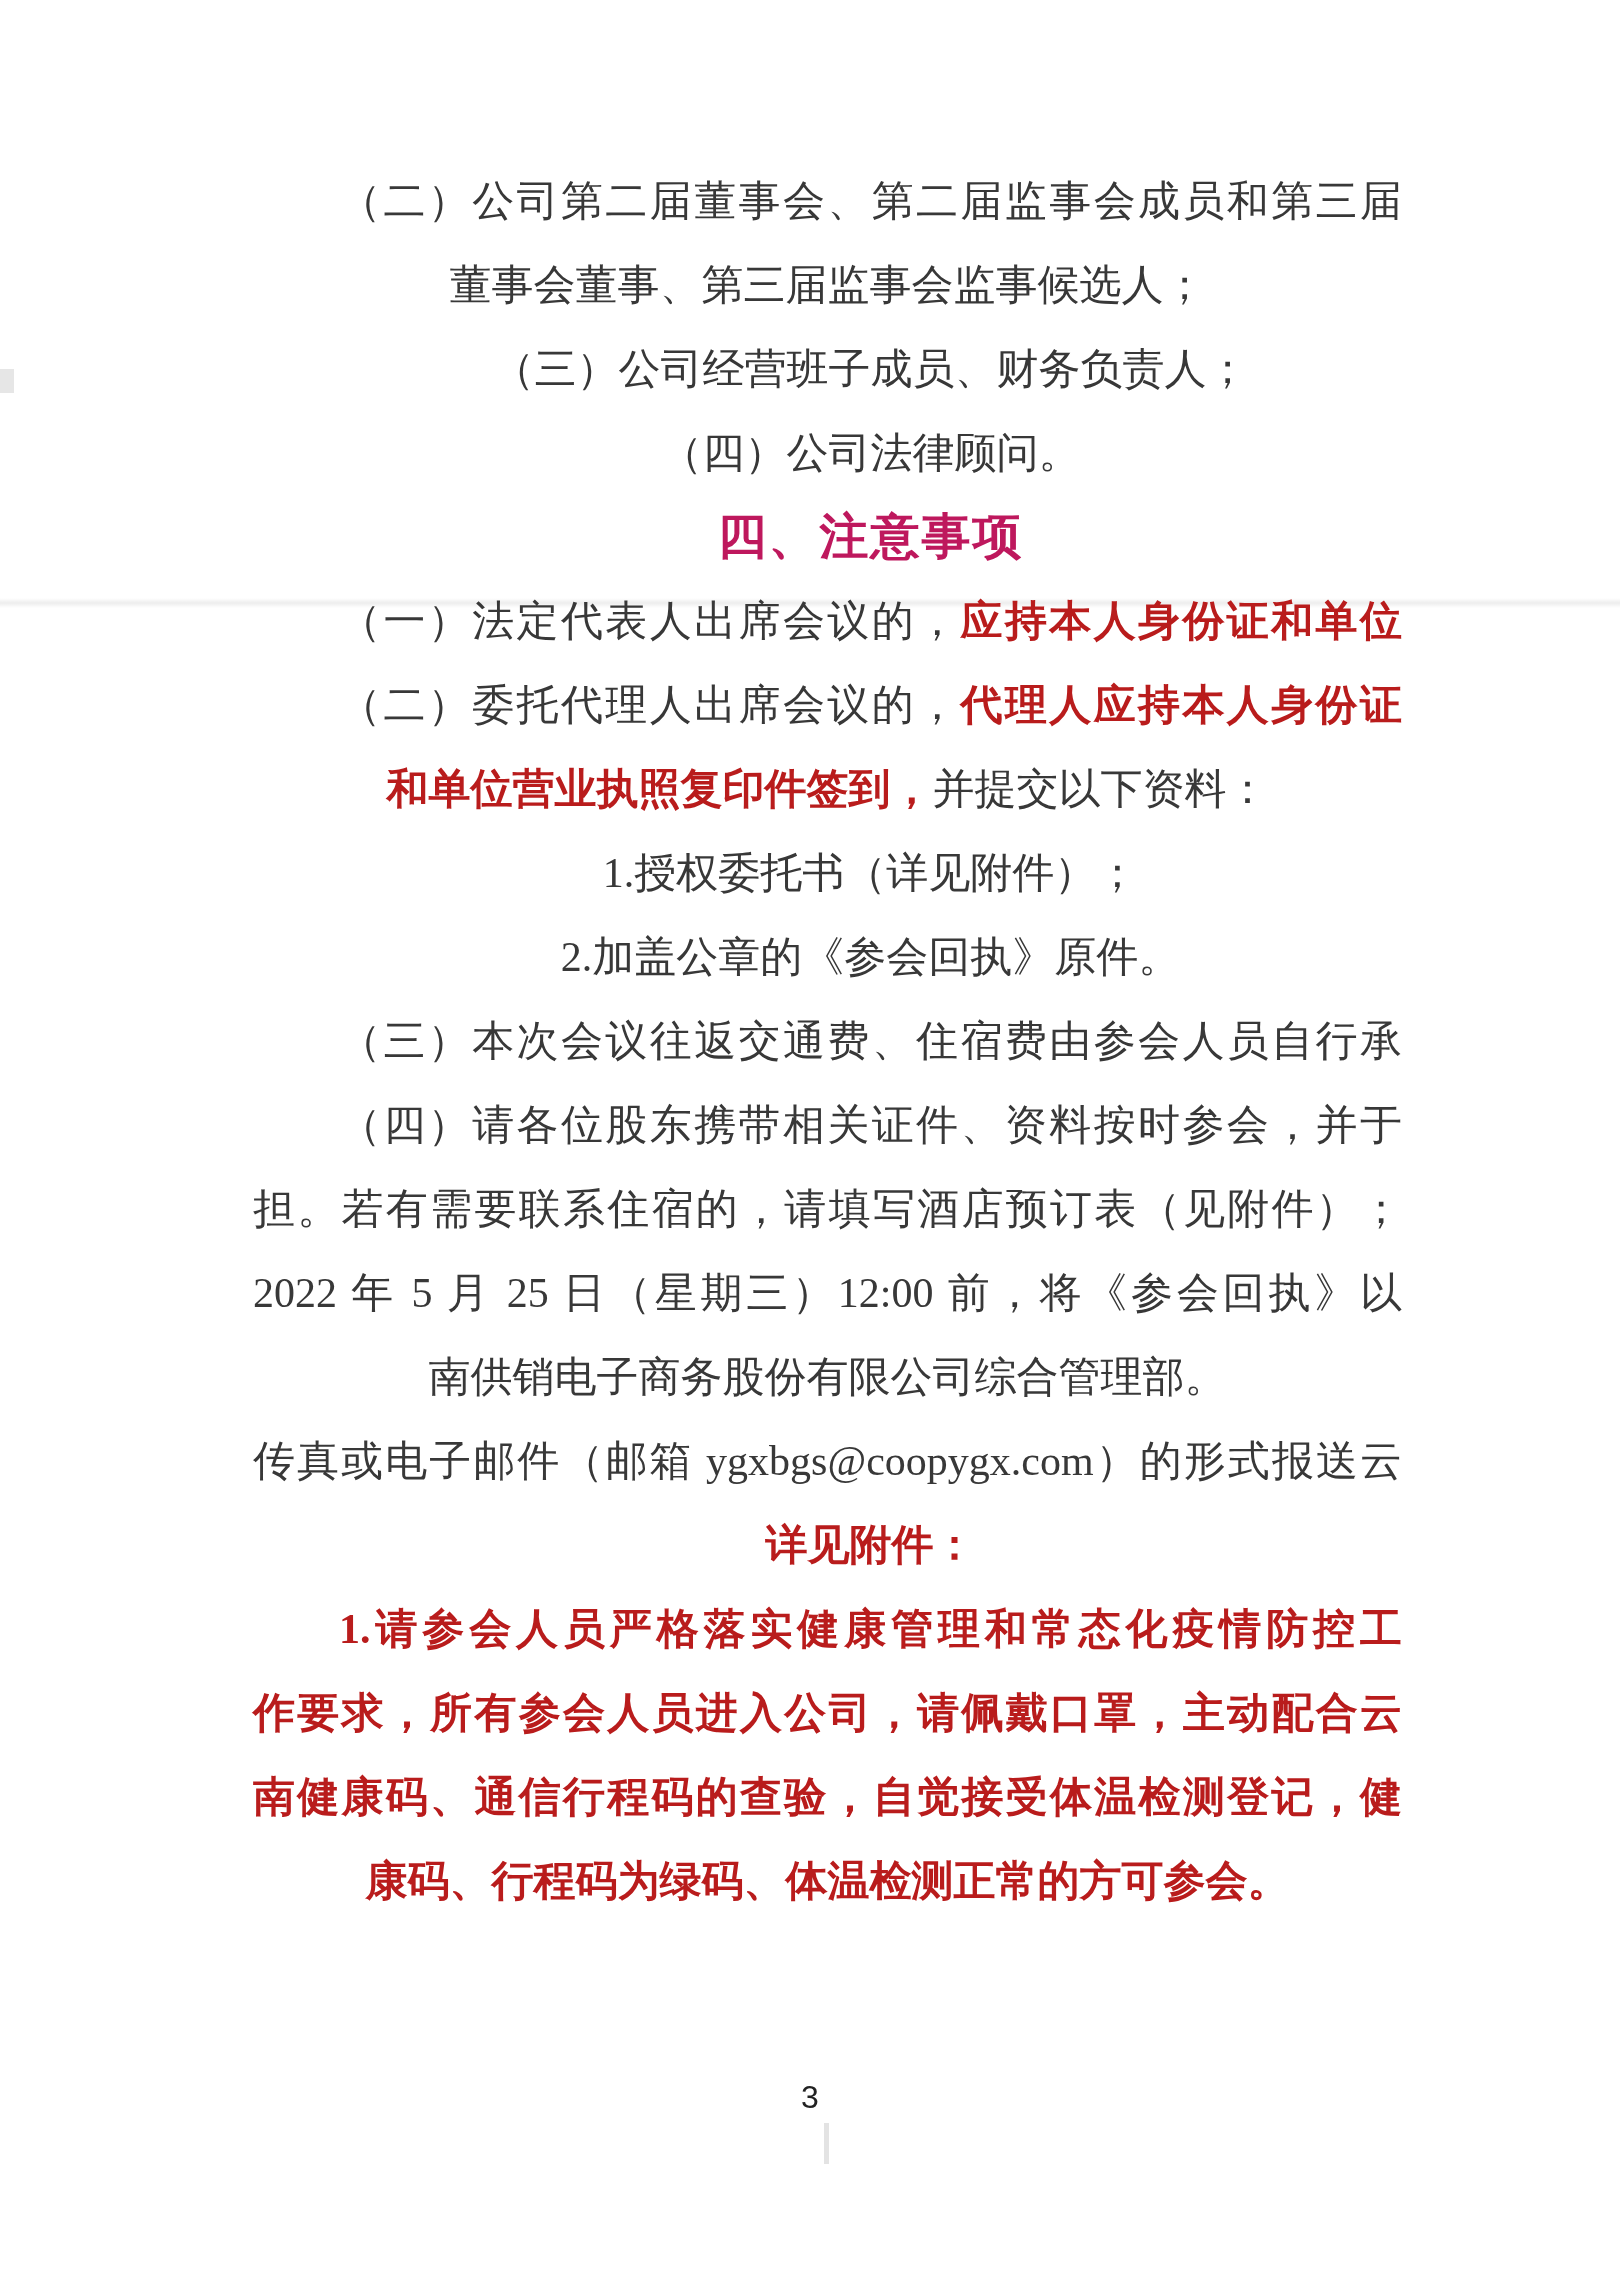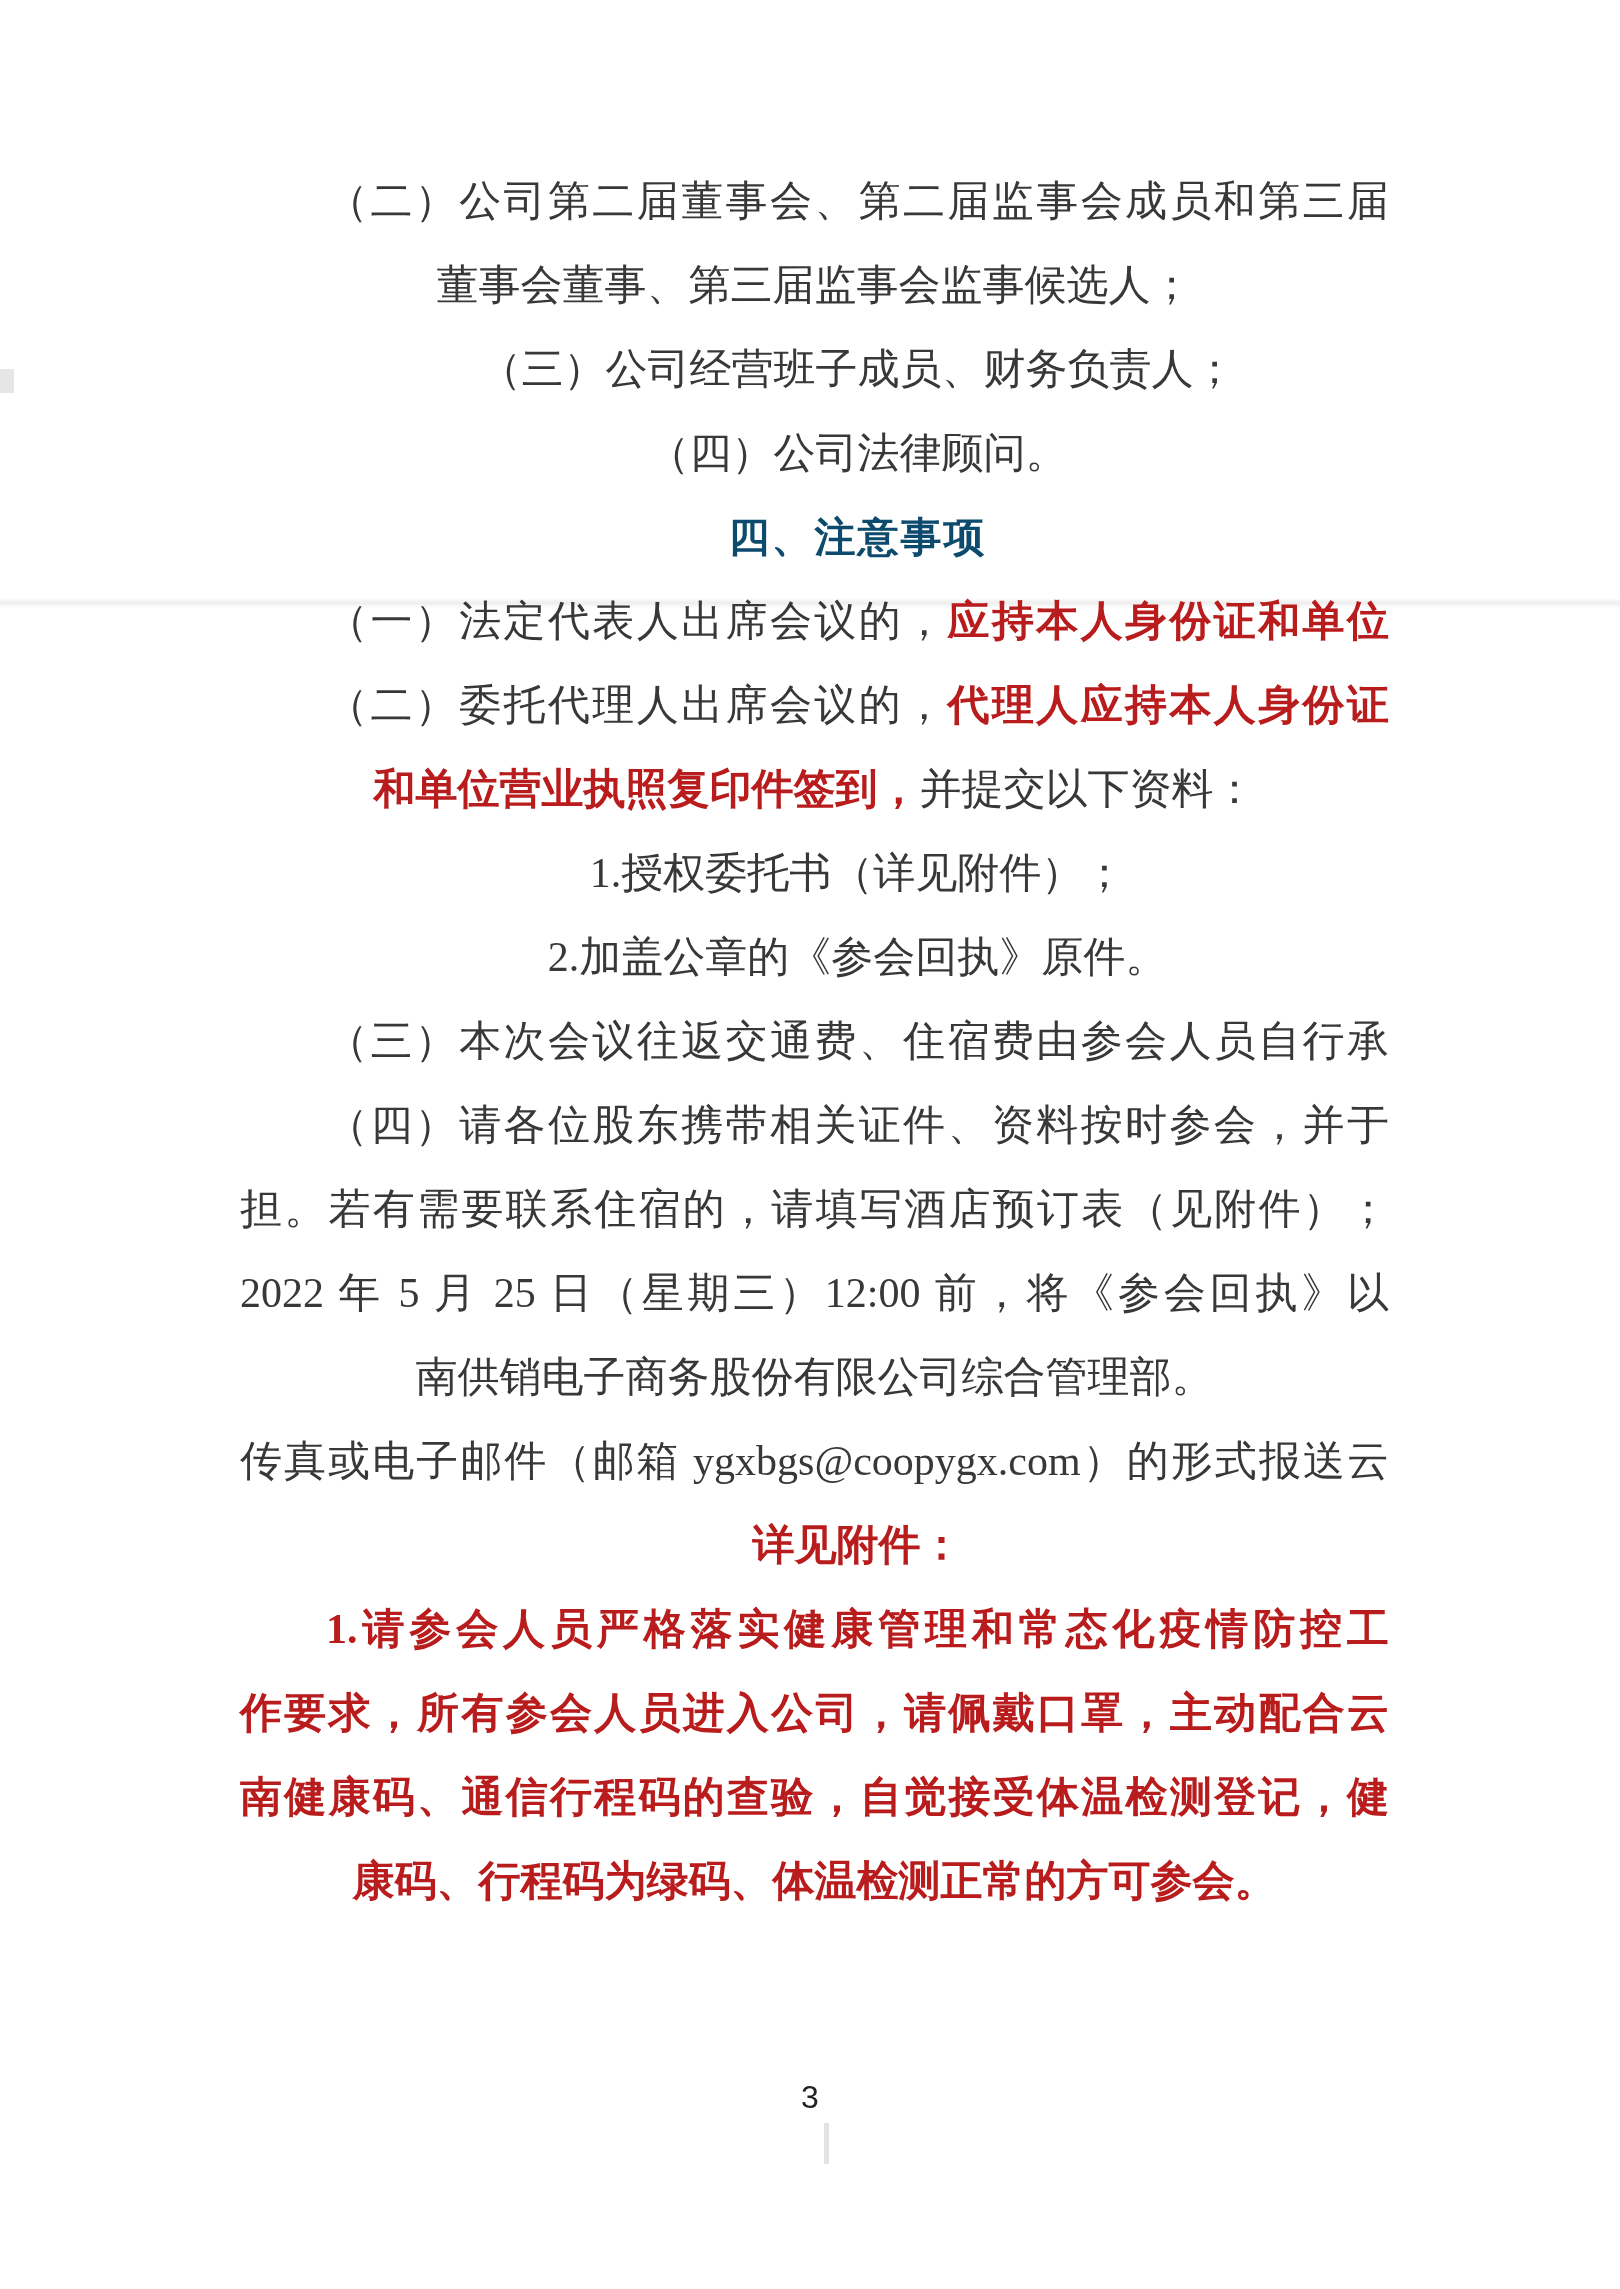--- a/index.html
+++ b/index.html
@@ -11,21 +11,21 @@
     position: relative;
     width: 1620px;
     height: 2290px;
     background: #ffffff;
     overflow: hidden;
     font-family: "Liberation Serif", "DejaVu Serif", serif;
     color: #383838;
   }
   .content {
     position: absolute;
-    left: 240px;
+    left: 253px;
     top: 159px;
     width: 1149px;
   }
   .line {
     height: 84px;
     line-height: 84px;
     font-size: 42px;
     white-space: nowrap;
     text-align: center;
   }
@@ -37,23 +37,23 @@
   }
   .line.indent {
     text-indent: 86px;
   }
   .b {
     font-weight: 700;
     color: #b91c1c;
   }
   .line.hei .b {
     font-family: Liberation Serif, serif;
-    font-size: 41px;
+    font-size: 49px;
     letter-spacing: 2px;
-    color: #0c4a6e;
+    color: #be185d;
   }
   .page-number {
     position: absolute;
     left: 0;
     right: 0;
     top: 2076px;
     height: 43px;
     line-height: 43px;
     text-align: center;
     font-family: "Liberation Sans", "DejaVu Sans", sans-serif;

